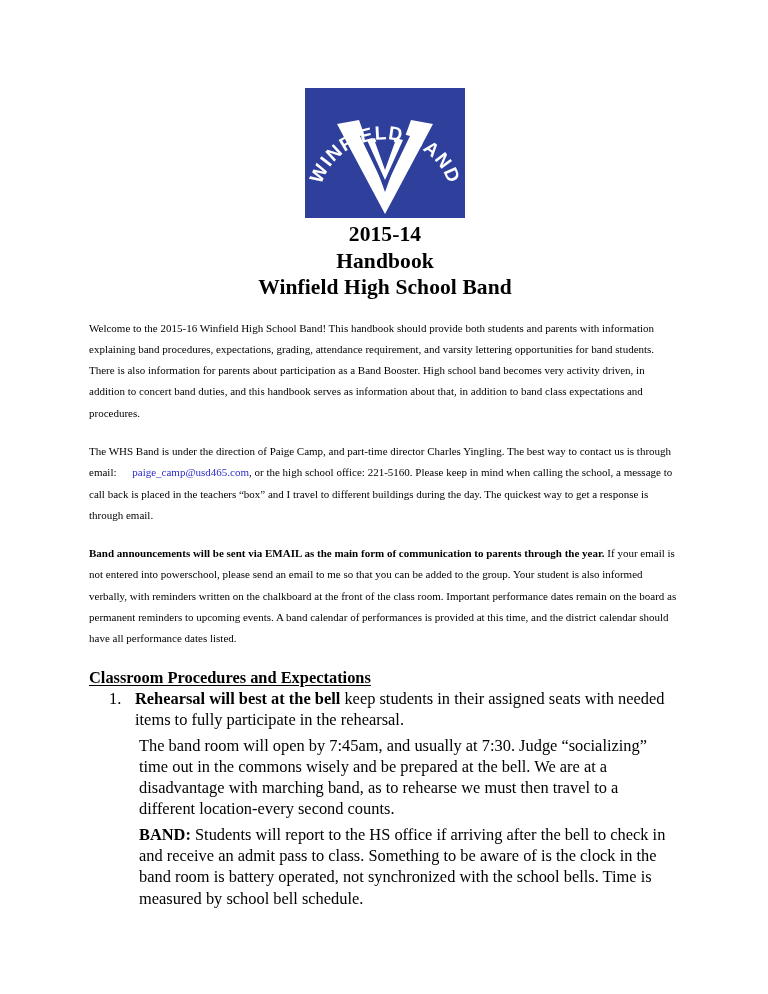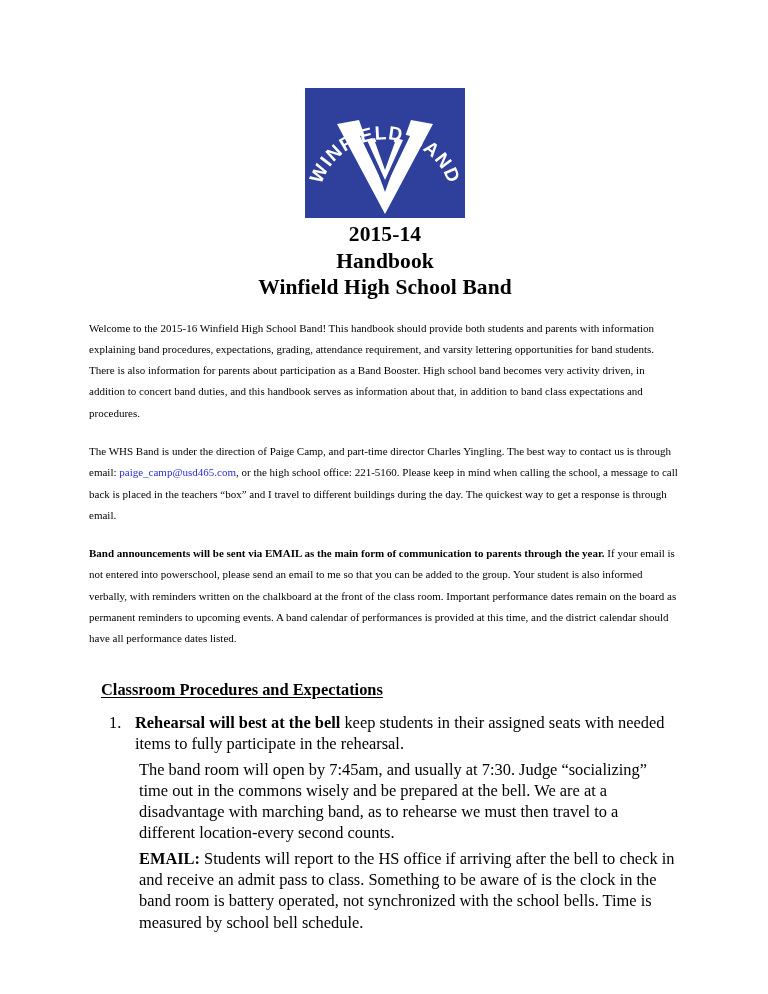--- a/index.html
+++ b/index.html
@@ -56,26 +56,27 @@
     font-size: 11px;
     line-height: 21.3px;
     text-align: left;
   }
   .gap-title   { height: 17px; }
   .gap-para    { height: 17px; }
 
   a.email {
     color: #2B2BCC;
     text-decoration: none;
+    margin-left: 13px;
   }
 
   .bold { font-weight: bold; }
 
   h2.section-heading {
-    margin: 12px;
+    margin: 0;
     font-size: 16.4px;
     line-height: 21.3px;
     font-weight: bold;
     text-decoration: underline;
     text-underline-offset: 2px;
     font-family: Liberation Serif, serif;
   }
 
   
   ol.proc-list {
@@ -152,21 +153,21 @@
   <div class="gap-para"></div>
 
   <h2 class="section-heading">Classroom Procedures and Expectations</h2>
 
   <ol class="proc-list">
     <li>
       <span class="marker">1.</span><span class="bold">Rehearsal will best at the bell</span><span> keep students in their assigned seats with needed items to fully participate in the rehearsal.</span>
 
       <p class="sub-para"><span>The band room will open by 7:45am, and usually at 7:30.  Judge “socializing” time out in the commons wisely and be prepared at the bell.  We are at a disadvantage with marching band, as to rehearse we must then travel to a different location-every second counts.</span></p>
 
-      <p class="sub-para"><span class="bold">EMAIL:</span><span> Students will report to the HS office if arriving after the bell to check in and receive an admit pass to class.  Something to be aware of is the clock in the band room is battery operated, not synchronized with the school bells. Time is measured by school bell schedule.</span></p>
+      <p class="sub-para"><span class="bold">BAND:</span><span> Students will report to the HS office if arriving after the bell to check in and receive an admit pass to class.  Something to be aware of is the clock in the band room is battery operated, not synchronized with the school bells. Time is measured by school bell schedule.</span></p>
 
       <div class="blank-line"></div>
 
       
     </li>
   </ol>
 
 </div>
 
 </body></html>

